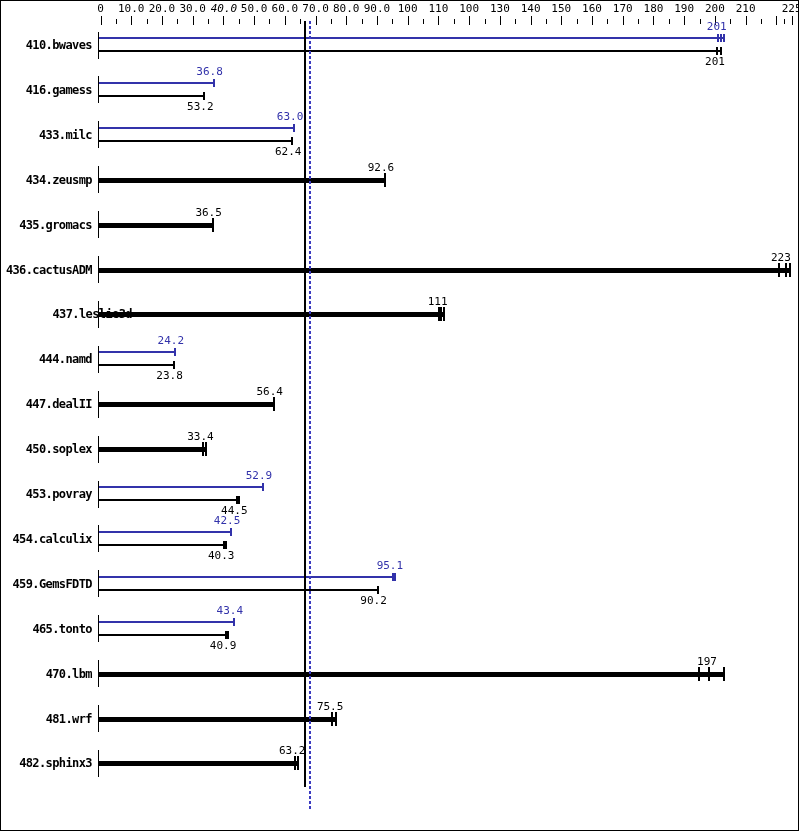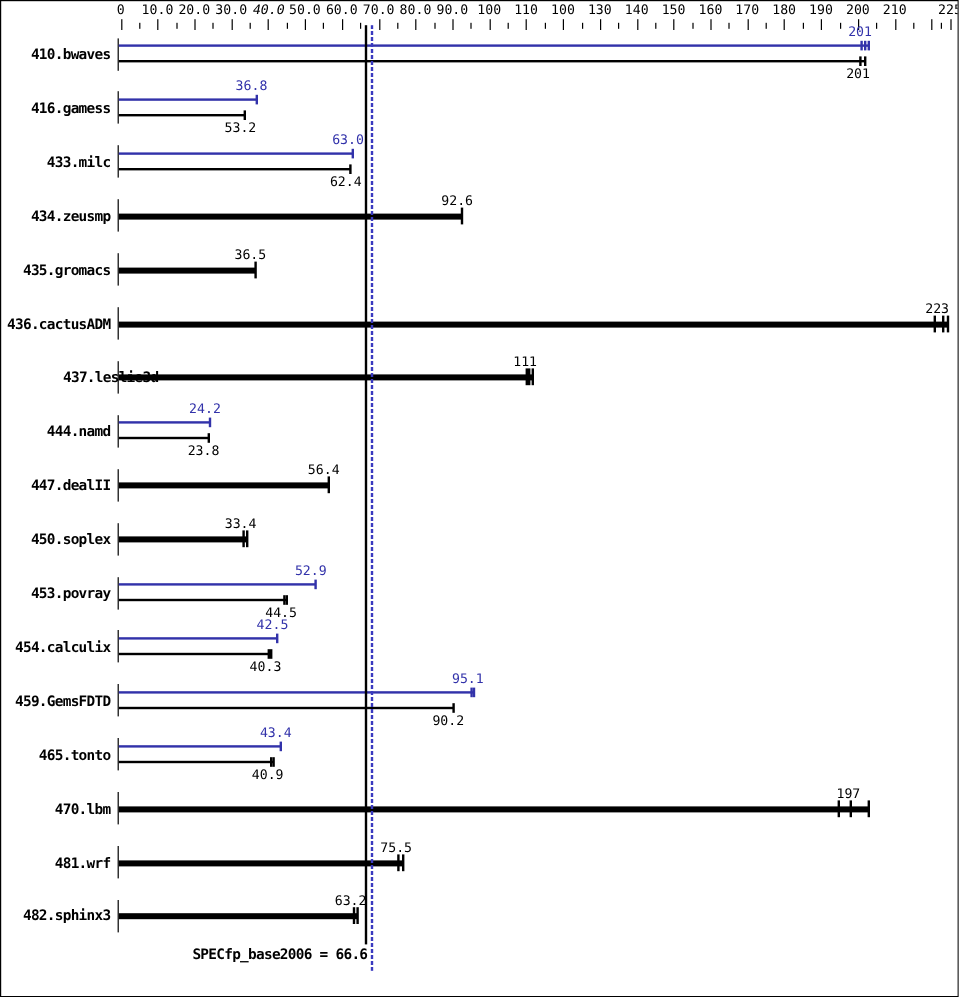--- a/index.html
+++ b/index.html
@@ -265,14 +265,13 @@
         <div class="abs" style="left: 98px; top: 760.4px; width: 198.722px; height: 5px; background: rgb(0, 0, 0);"></div>
         <div class="abs" style="left: 292.65px; top: 755.4px; width: 2px; height: 14px; background: rgb(0, 0, 0);"></div>
         <div class="abs" style="left: 295.722px; top: 755.4px; width: 2px; height: 14px; background: rgb(0, 0, 0);"></div>
         <div class="abs val-label" style="left: 291.186px; top: 744.4px; color: rgb(0, 0, 0);">63.2</div>
       </div>
     </div>
   <div class="abs" id="reflines" style="left:0;top:0;width:799px;height:831px;">
       <div class="abs" style="left: 303.095px; top: 20px; width: 2px; height: 766px; background: rgb(0, 0, 0);"></div>
       <div class="abs" style="left: 308.318px; top: 20px; width: 2px; height: 788px; background: repeating-linear-gradient(rgb(58, 58, 192) 0px, rgb(58, 58, 192) 3px, transparent 3px, transparent 5px);"></div>
     </div>
-  <div class="abs summary" id="sum-base" style="color: rgb(0, 0, 0); text-align: right; left: 0px; width: 305.095px; top: 788px;">SPECfp_base2006 = 66.6</div>
 </div>
 
 </body></html>

